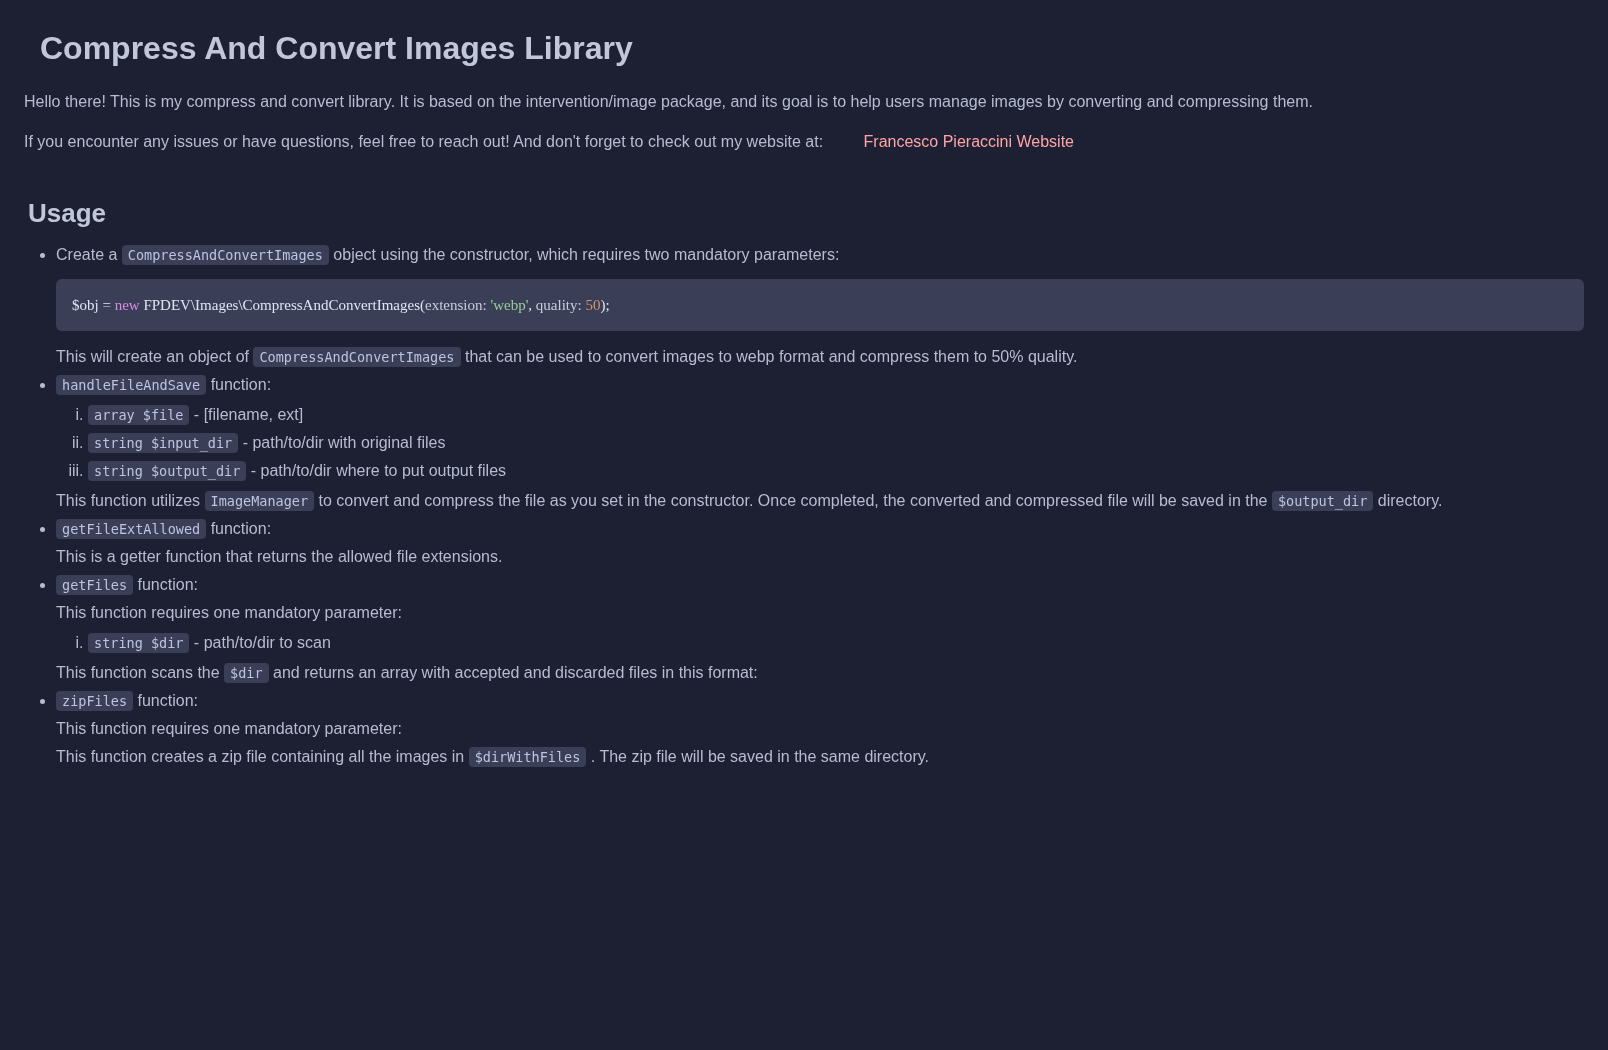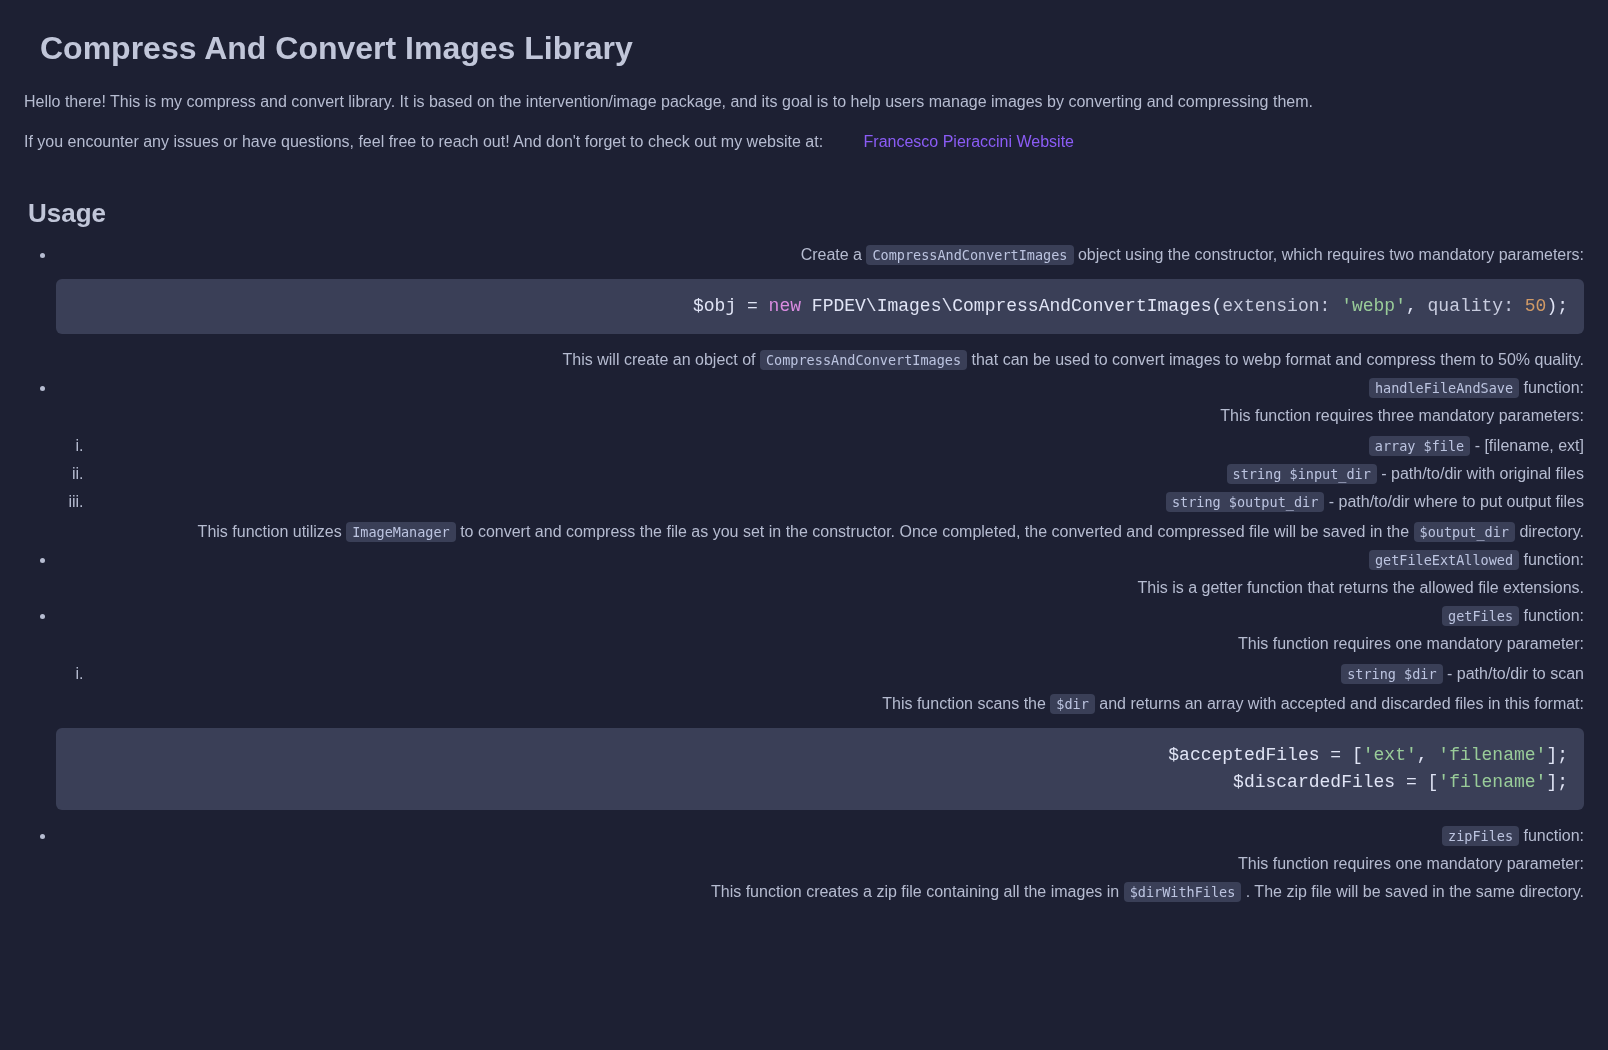--- a/index.html
+++ b/index.html
@@ -18,44 +18,44 @@
     font-weight: 700;
     margin: 0 0 18px 16px;
   }
   h2 {
     color: #c1c6d9;
     font-size: 26px;
     font-weight: 700;
     margin: 40px 0 10px 4px;
   }
   p { margin: 10px 0 16px 0; }
-  a { color: #8b5cf6; text-decoration: none; padding-left: 36px; }
+  a { color: #fca5a5; text-decoration: none; padding-left: 36px; }
   ul { list-style: disc; padding-left: 32px; margin: 8px 0; }
   ol { padding-left: 32px; margin: 6px 0; list-style-type: lower-roman; }
-  li { margin: 4px 0; text-align: right; }
+  li { margin: 4px 0; }
   li > p,
   li .para { margin: 4px 0; }
   code.inline {
     background: #3a3f57;
     color: #bcc4e0;
     font-family: ui-monospace, SFMono-Regular, Menlo, Consolas, monospace;
     font-size: 13.5px;
     padding: 2px 6px;
     border-radius: 4px;
   }
   pre {
     background: #3a3f57;
     border-radius: 6px;
     padding: 14px 16px;
     margin: 12px 0 14px 0;
     overflow-x: auto;
   }
   pre code {
-    font-family: Liberation Mono, monospace;
-    font-size: 18px;
+    font-family: Liberation Serif, serif;
+    font-size: 15px;
     color: #bcc4e0;
     white-space: pre;
   }
   .tok-var   { color: #e0e4f5; }
   .tok-op    { color: #e0e4f5; }
   .tok-kw    { color: #d98be0; }
   .tok-cls   { color: #e0e4f5; }
   .tok-str   { color: #99cc99; }
   .tok-num   { color: #d19a66; }
   .tok-punct { color: #e0e4f5; }
@@ -91,21 +91,20 @@
       <code class="inline">CompressAndConvertImages</code>
       <span> that can be used to convert images to webp format and compress them to 50% quality.</span>
     </div>
   </li>
 
   <li>
     <div class="para">
       <code class="inline">handleFileAndSave</code>
       <span> function:</span>
     </div>
-    <div class="para">This function requires three mandatory parameters:</div>
     <ol>
       <li>
         <code class="inline">array $file</code>
         <span> - [filename, ext]</span>
       </li>
       <li>
         <code class="inline">string $input_dir</code>
         <span> - path/to/dir with original files</span>
       </li>
       <li>
@@ -141,22 +140,20 @@
         <code class="inline">string $dir</code>
         <span> - path/to/dir to scan</span>
       </li>
     </ol>
     <div class="para">
       <span>This function scans the </span>
       <code class="inline">$dir</code>
       <span> and returns an array with accepted and discarded files in this format:</span>
     </div>
 
-    <pre><code><span class="tok-var">$acceptedFiles</span><span class="tok-op"> = [</span><span class="tok-str">'ext'</span><span class="tok-punct">, </span><span class="tok-str">'filename'</span><span class="tok-punct">];</span>
-<span class="tok-var">$discardedFiles</span><span class="tok-op"> = [</span><span class="tok-str">'filename'</span><span class="tok-punct">];</span></code></pre>
   </li>
 
   <li>
     <div class="para">
       <code class="inline">zipFiles</code>
       <span> function:</span>
     </div>
     <div class="para">This function requires one mandatory parameter:</div>
     <div class="para">
       <span>This function creates a zip file containing all the images in </span>

